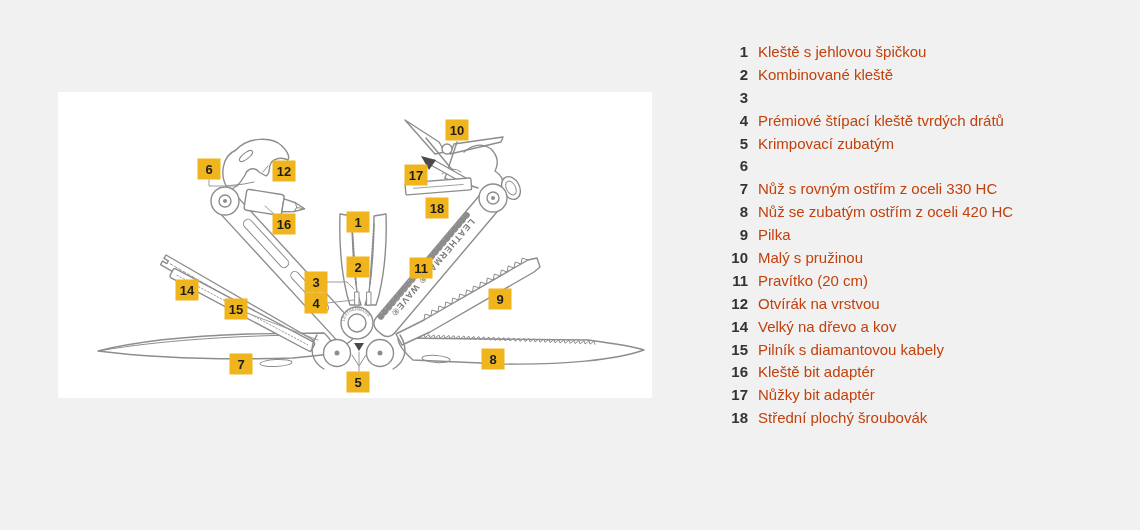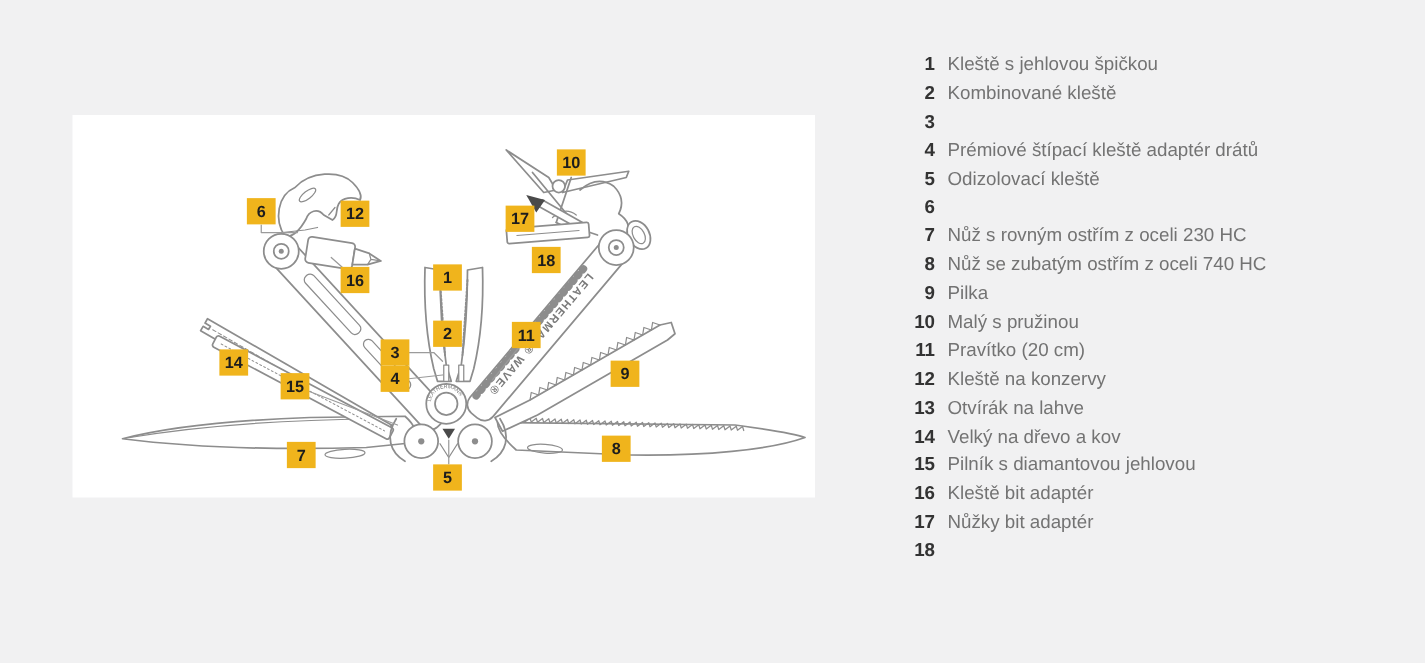--- a/index.html
+++ b/index.html
@@ -22,21 +22,21 @@
   .legend{
     position:absolute;left:700px;top:40px;width:430px;
   }
   .legend .row{
     display:flex;align-items:center;height:22.9px;font-size:15px;
   }
   .legend .num{
     width:48px;text-align:right;margin-right:10px;
     font-weight:700;color:#333333;
   }
-  .legend .txt{color:#737373;}
+  .legend .txt{color:#c2410c;}
 </style>
 </head>
 <body>
 
 <div class="diagram-panel">
   <svg width="594" height="306" viewBox="0 0 594 306">
     <g stroke="#8d8d8d" stroke-width="1.4" fill="#ffffff" stroke-linejoin="round" stroke-linecap="round">
 
       <g>
         <path d="M40,259 C75,250 130,244 190,242 L266,241 C274,248 277,256 274,262 L235,266 C165,268 95,266 40,259 Z"></path>
@@ -192,69 +192,66 @@
     </div>
   <div class="row">
       <span class="num">2</span>
       <span class="txt">Kombinované kleště</span>
     </div>
   <div class="row">
       <span class="num">3</span>
     </div>
   <div class="row">
       <span class="num">4</span>
-      <span class="txt">Prémiové štípací kleště adaptér drátů</span>
+      <span class="txt">Prémiové štípací kleště tvrdých drátů</span>
     </div>
   <div class="row">
       <span class="num">5</span>
-      <span class="txt">Odizolovací kleště</span>
+      <span class="txt">Krimpovací zubatým</span>
     </div>
   <div class="row">
       <span class="num">6</span>
     </div>
   <div class="row">
       <span class="num">7</span>
-      <span class="txt">Nůž s rovným ostřím z oceli 230 HC</span>
+      <span class="txt">Nůž s rovným ostřím z oceli 330 HC</span>
     </div>
   <div class="row">
       <span class="num">8</span>
-      <span class="txt">Nůž se zubatým ostřím z oceli 740 HC</span>
+      <span class="txt">Nůž se zubatým ostřím z oceli 420 HC</span>
     </div>
   <div class="row">
       <span class="num">9</span>
       <span class="txt">Pilka</span>
     </div>
   <div class="row">
       <span class="num">10</span>
       <span class="txt">Malý s pružinou</span>
     </div>
   <div class="row">
       <span class="num">11</span>
       <span class="txt">Pravítko (20 cm)</span>
     </div>
   <div class="row">
       <span class="num">12</span>
-      <span class="txt">Kleště na konzervy</span>
-    </div>
-  <div class="row">
-      <span class="num">13</span>
-      <span class="txt">Otvírák na lahve</span>
+      <span class="txt">Otvírák na vrstvou</span>
     </div>
   <div class="row">
       <span class="num">14</span>
       <span class="txt">Velký na dřevo a kov</span>
     </div>
   <div class="row">
       <span class="num">15</span>
-      <span class="txt">Pilník s diamantovou jehlovou</span>
+      <span class="txt">Pilník s diamantovou kabely</span>
     </div>
   <div class="row">
       <span class="num">16</span>
       <span class="txt">Kleště bit adaptér</span>
     </div>
   <div class="row">
       <span class="num">17</span>
       <span class="txt">Nůžky bit adaptér</span>
     </div>
   <div class="row">
       <span class="num">18</span>
+      <span class="txt">Střední plochý šroubovák</span>
     </div>
 </div>
 
 </body></html>

